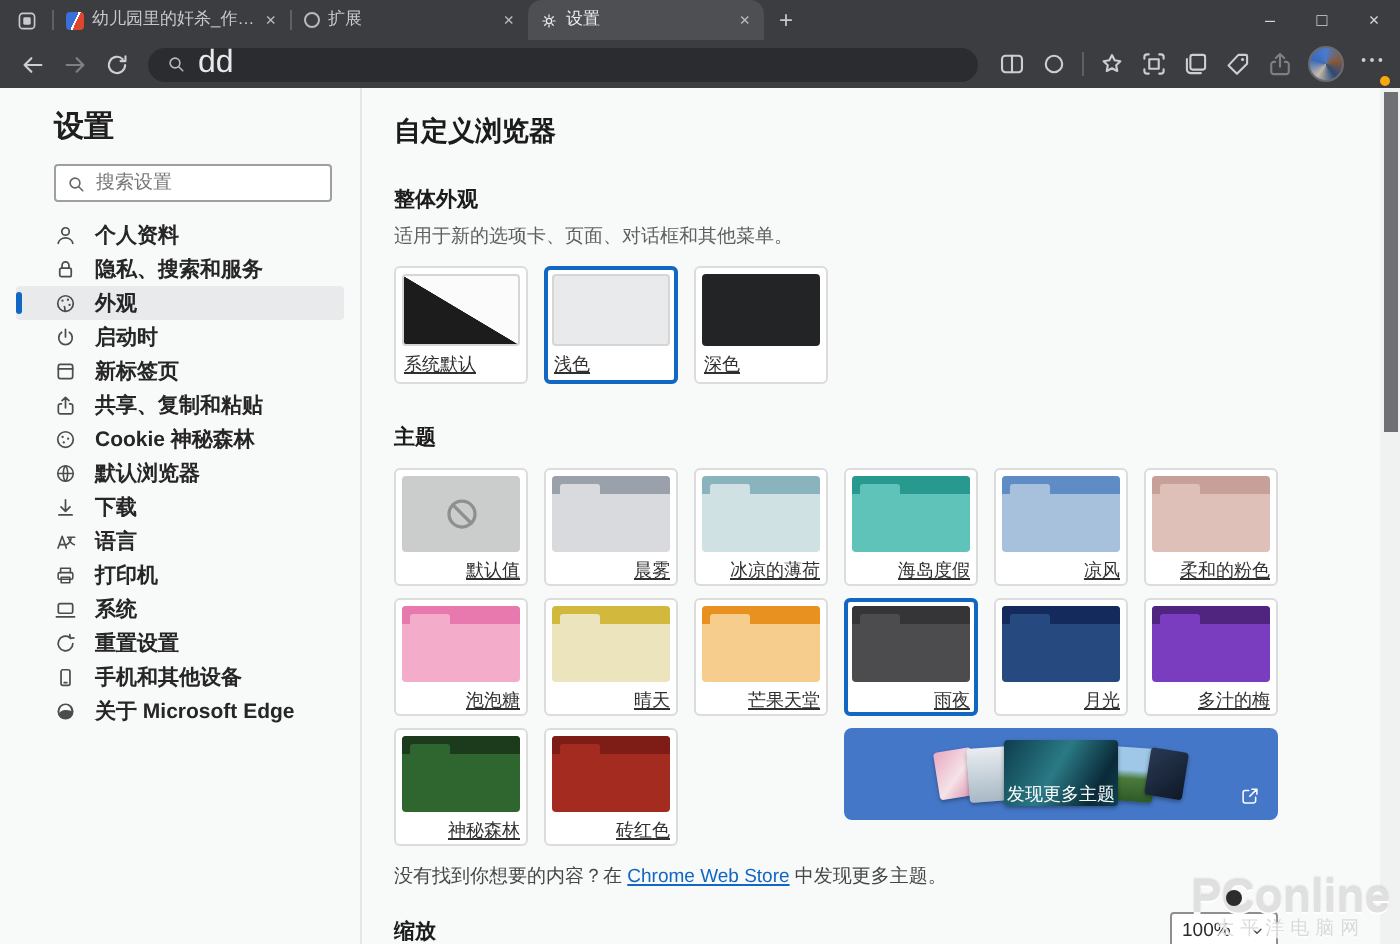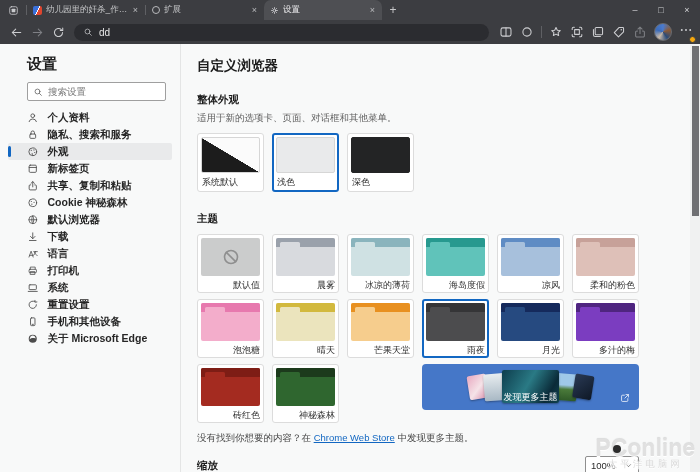--- a/index.html
+++ b/index.html
@@ -25,21 +25,21 @@
   .win-controls span{width:26px;display:flex;align-items:center;justify-content:center;color:#d3d4d6;font-size:9px;}
 
   
   .toolbar{height:24px;background:#3c3d41;display:flex;align-items:center;padding:0 7px;gap:3px;}
   .nav-btn{width:18px;height:18px;display:flex;align-items:center;justify-content:center;color:#cdced1;}
   .nav-btn svg{width:13px;height:13px;}
   .dim{color:#7f8085 !important;}
   .addr{flex:1;height:17px;background:#2b2c30;border-radius:9px;display:flex;align-items:center;
         padding:0 9px;gap:6px;margin:0 7px 0 4px;color:#b9babd;}
   .addr .ic svg{width:10px;height:10px;}
-  .addr-text{color:#e8e8e8;font-size:10px;}
+  .addr-text{color:#e8e8e8;font-size:16px;}
   .tool-icons{display:flex;align-items:center;gap:7px;}
   .tool-btn{color:#cdced1;position:relative;}
   .tool-btn svg{width:14px;height:14px;}
   .tool-divider{width:1px;height:12px;background:#5f6064;}
   .avatar{width:16px;height:16px;border-radius:50%;border:1px solid #6a6b6f;
     background:conic-gradient(#4a7bd0,#8a5a36,#2a4a78,#c8b9a8,#3b6bb8,#4a7bd0);}
   .badge-dot{position:absolute;right:-3px;bottom:-2px;width:7px;height:7px;border-radius:50%;
     background:#f7a80d;border:1px solid #3c3d41;box-sizing:border-box;}
 
   
@@ -66,21 +66,21 @@
   .overall-h{margin-top:18px;}
   .caption{font-size:9.5px;color:#5f5f5f;margin-top:5px;}
   .ap-row{display:flex;gap:8px;margin-top:8px;}
   .ap-card{width:67px;box-sizing:border-box;background:#fff;border:1px solid #dcdcdc;border-radius:3px;padding:3px 3px 4px;}
   .ap-card.selected{border:2px solid #1267c2;padding:2px 2px 3px;}
   .ap-swatch{height:36px;border-radius:2px;border:1px solid #d6d6d6;box-sizing:border-box;}
   .sw-system{background:linear-gradient(to top right,#1c1c1c 49.5%,#fbfbfb 50%);}
   .sw-light{background:#e9eaeb;}
   .sw-dark{background:#232425;border-color:#232425;}
   .ap-label,.th-label{font-size:9px;color:#303030;margin-top:4px;padding-left:1px;line-height:10px;
-    white-space:nowrap;overflow:hidden;}
+    white-space:nowrap;overflow:hidden;text-decoration:underline;}
   .themes-h{margin-top:20px;}
   .theme-grid{display:grid;grid-template-columns:repeat(6,67px);gap:6px 8px;margin-top:8px;}
   .th-card{box-sizing:border-box;height:59px;background:#fff;border:1px solid #dcdcdc;border-radius:3px;padding:3px 3px 3px;text-align:right;}
   .th-card.selected{border:2px solid #1267c2;padding:2px 2px 2px;}
   .th-swatch{height:38px;border-radius:2px;position:relative;overflow:hidden;}
   .th-topbar{position:absolute;top:0;left:0;right:0;height:9px;}
   .th-tab{position:absolute;left:4px;top:3.5px;width:20px;height:5.5px;border-radius:1.5px 1.5px 0 0;}
   .none-wrap{display:flex;align-items:center;justify-content:center;height:100%;color:#8f8f8f;}
   .none-wrap svg{width:20px;height:20px;}
 
@@ -286,20 +286,29 @@
                 <circle cx="9.7" cy="5.4" r=".8" fill="currentColor" stroke="none"></circle>
                 <circle cx="10.8" cy="9" r=".8" fill="currentColor" stroke="none"></circle>
                 <path d="M8 13.4c-1.2-1 .2-2.2-.8-3.2"></path>
               </svg>
             </span>
             <span class="nav-label">外观</span>
           </div>
           <div class="nav-item">
             <span class="ic">
               <svg viewBox="0 0 16 16" fill="none" stroke="currentColor" stroke-width="1.2" stroke-linecap="round" stroke-linejoin="round">
+                <path d="M8 2.4v5.2"></path>
+                <path d="M5.3 4.4a4.7 4.7 0 1 0 5.4 0"></path>
+              </svg>
+            </span>
+            <span class="nav-label">启动时</span>
+          </div>
+          <div class="nav-item">
+            <span class="ic">
+              <svg viewBox="0 0 16 16" fill="none" stroke="currentColor" stroke-width="1.2" stroke-linecap="round" stroke-linejoin="round">
                 <rect x="3" y="3" width="10" height="10" rx="1.5"></rect>
                 <path d="M3 6.2h10"></path>
               </svg>
             </span>
             <span class="nav-label">新标签页</span>
           </div>
           <div class="nav-item">
             <span class="ic">
               <svg viewBox="0 0 16 16" fill="none" stroke="currentColor" stroke-width="1.2" stroke-linecap="round" stroke-linejoin="round">
                 <path d="M8 2.4v7.2M5.6 4.6L8 2.3l2.4 2.3"></path>
@@ -497,32 +506,32 @@
             <div class="th-label">月光</div>
           </div>
           <div class="th-card">
             <div class="th-swatch" style="background: rgb(123, 61, 192);">
               <div class="th-topbar" style="background: rgb(79, 37, 128);"></div>
               <div class="th-tab" style="background: rgb(123, 61, 192);"></div>
             </div>
             <div class="th-label">多汁的梅</div>
           </div>
           <div class="th-card">
+            <div class="th-swatch" style="background: rgb(47, 102, 47);">
+              <div class="th-topbar" style="background: rgb(28, 58, 28);"></div>
+              <div class="th-tab" style="background: rgb(47, 102, 47);"></div>
+            </div>
+            <div class="th-label">神秘森林</div>
+          </div>
+          <div class="th-card">
             <div class="th-swatch" style="background: rgb(164, 43, 32);">
               <div class="th-topbar" style="background: rgb(126, 29, 21);"></div>
               <div class="th-tab" style="background: rgb(164, 43, 32);"></div>
             </div>
             <div class="th-label">砖红色</div>
-          </div>
-          <div class="th-card">
-            <div class="th-swatch" style="background: rgb(47, 102, 47);">
-              <div class="th-topbar" style="background: rgb(28, 58, 28);"></div>
-              <div class="th-tab" style="background: rgb(47, 102, 47);"></div>
-            </div>
-            <div class="th-label">神秘森林</div>
           </div>
           <div class="discover" style="background: rgb(69, 119, 200);">
           <div class="thumbs">
             <span class="thumb t1"></span>
             <span class="thumb t2"></span>
             <span class="thumb t3"></span>
             <span class="thumb t4"></span>
             <span class="thumb t5"></span>
           </div>
           <span class="discover-label">发现更多主题</span>

